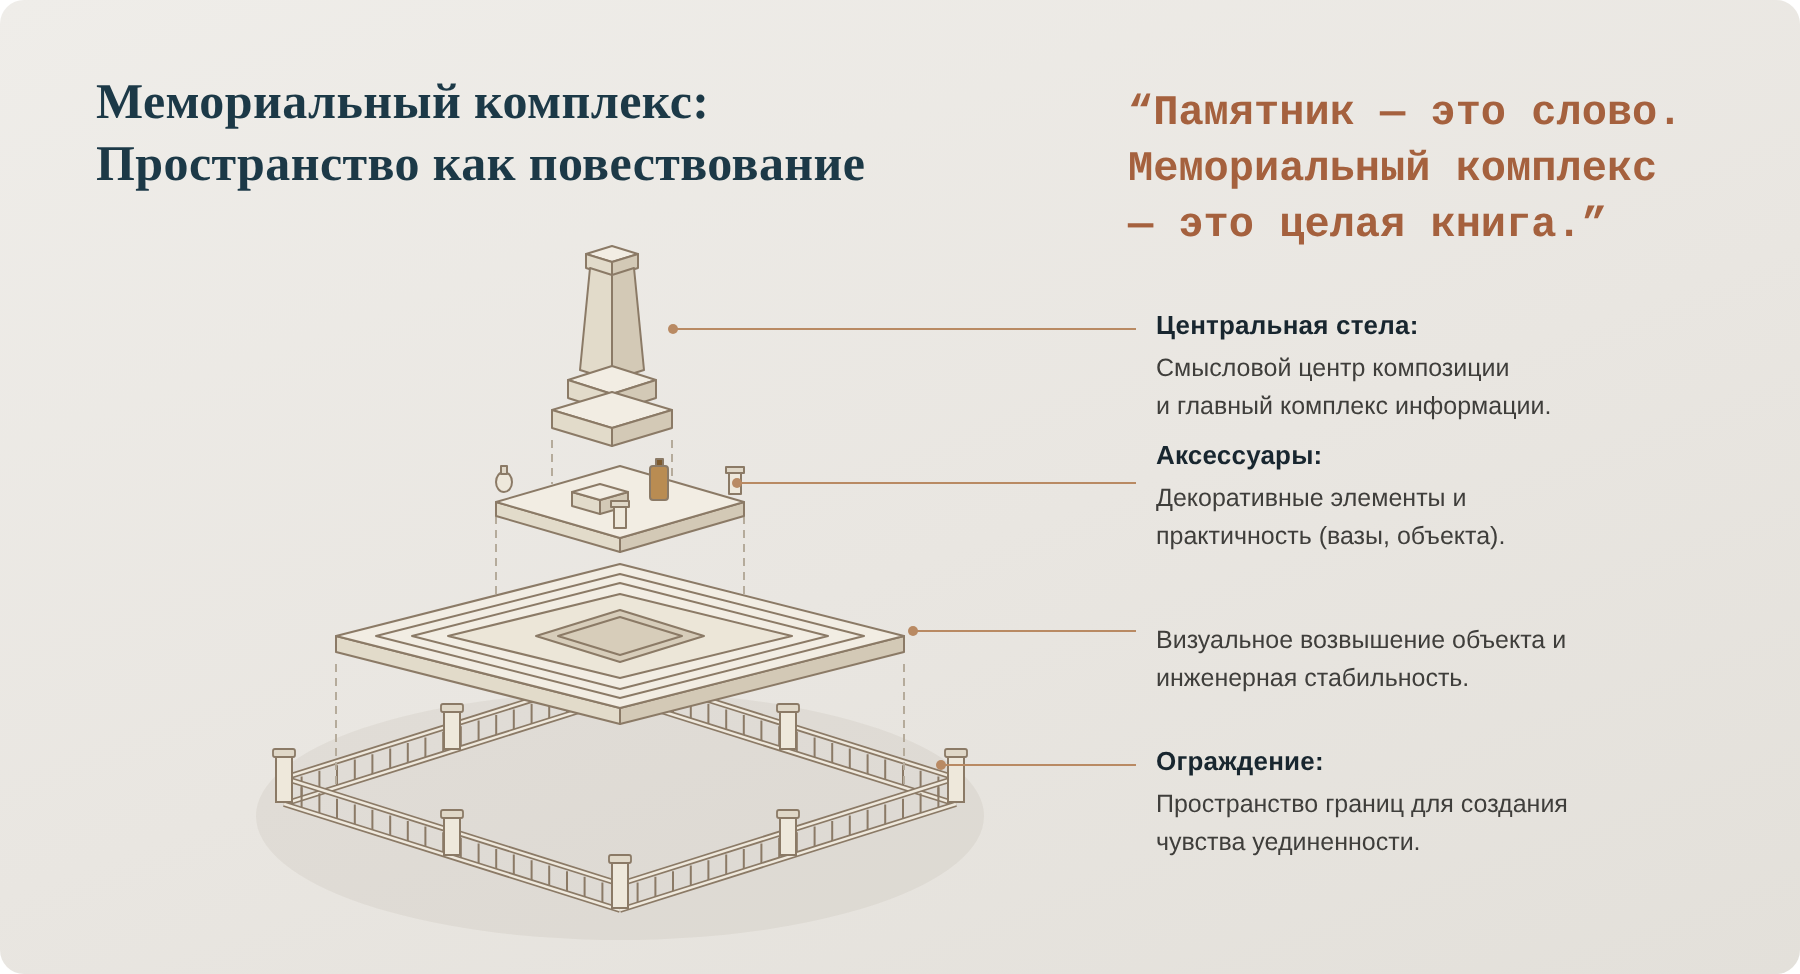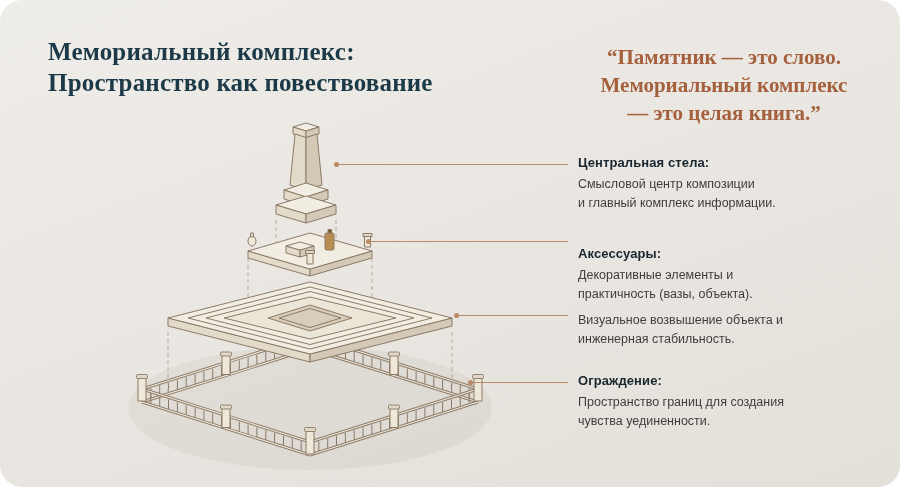--- a/index.html
+++ b/index.html
@@ -1,38 +1,38 @@
 <!DOCTYPE html>
 <html lang="ru" style="--background: #e9e6e1; --title: #1c3947; --quote: #a5613e; --accent-line: #b98a63; --diagram-outline: #8b7a66;"><head>
 <meta charset="utf-8">
 <style>
   *{margin:0;padding:0;box-sizing:border-box}
   html,body{background:#ffffff}
   body{width:900px;height:487px;font-family:"Liberation Sans","DejaVu Sans",sans-serif}
   .stage{
-    position:relative;width:900px;height:487px;border-radius:22px;overflow:hidden;
+    position:relative;width:900px;height:487px;border-radius:12px;overflow:hidden;
     background:linear-gradient(160deg,#efede9 0%,#e9e6e1 55%,#e3e0da 100%);
   }
   .title{
     position:absolute;left:48px;top:36px;
     font-family:"Liberation Serif","DejaVu Serif",serif;
     font-size:25px;line-height:1.25;font-weight:700;letter-spacing:.2px;
     color:var(--title,#1c3947);white-space:pre-line;
   }
   .quote{
     position:absolute;left:564px;top:44px;width:320px;
-    font-family:Liberation Serif, serif;
+    font-family:Liberation Mono, monospace;
     font-size:21px;line-height:1.33;font-weight:600;
-    color:var(--quote,#a5613e);white-space:pre-line;text-align:center;
+    color:var(--quote,#a5613e);white-space:pre-line;
   }
   .diagram{position:absolute;inset:0;width:100%;height:100%}
   .callout{position:absolute;left:578px;width:262px}
   .callout h3{font-size:13px;font-weight:700;color:#18262f;letter-spacing:.1px}
   .callout p{margin-top:5px;font-size:12.5px;line-height:1.5;color:#3f3e3b;white-space:pre-line}
-  .c1{top:155px}.c2{top:246px}.c3{top:306px}.c4{top:373px}
+  .c1{top:155px}.c2{top:220px}.c3{top:306px}.c4{top:373px}
   .connector{position:absolute;height:1px;background:var(--accent-line,#b98a63)}
   .connector .dot{
     position:absolute;left:-2px;top:-2px;width:5px;height:5px;border-radius:50%;
     background:var(--accent-line,#b98a63);
   }
   .l1{top:164px;left:336px;width:232px}
   .l2{top:241px;left:368px;width:200px}
   .l3{top:315px;left:456px;width:112px}
   .l4{top:382px;left:470px;width:98px}
 

